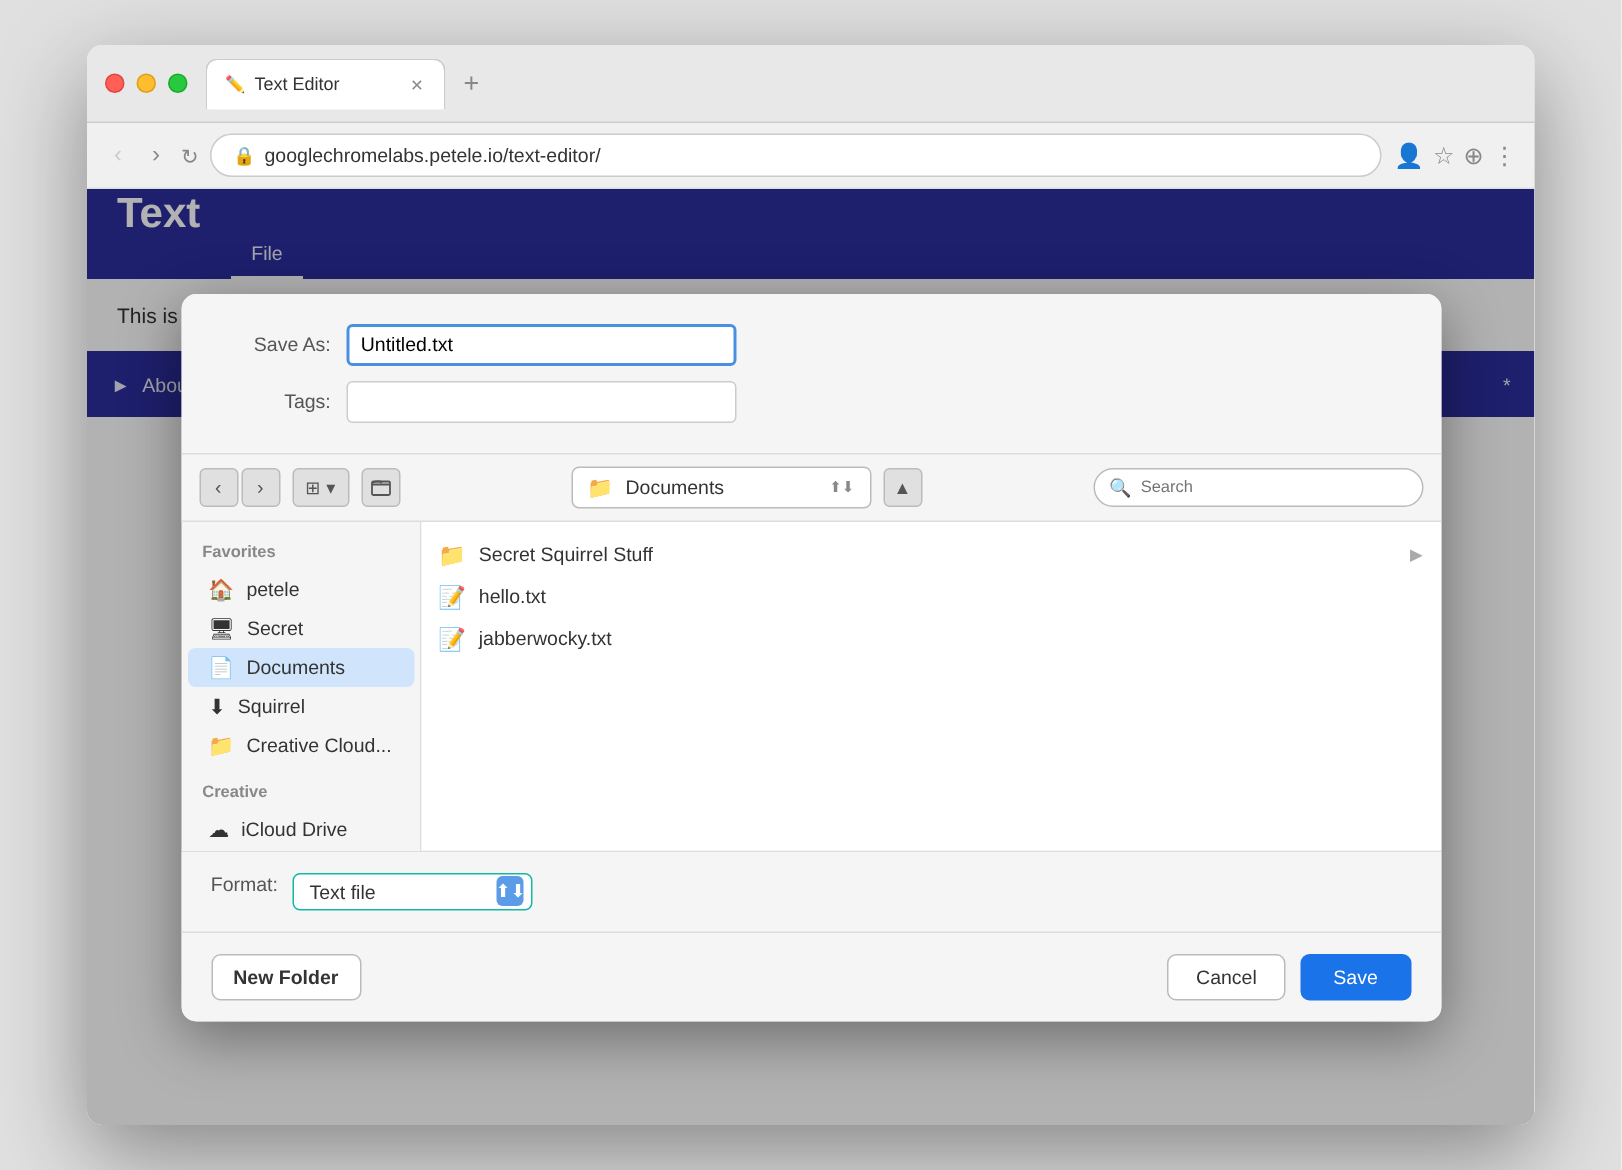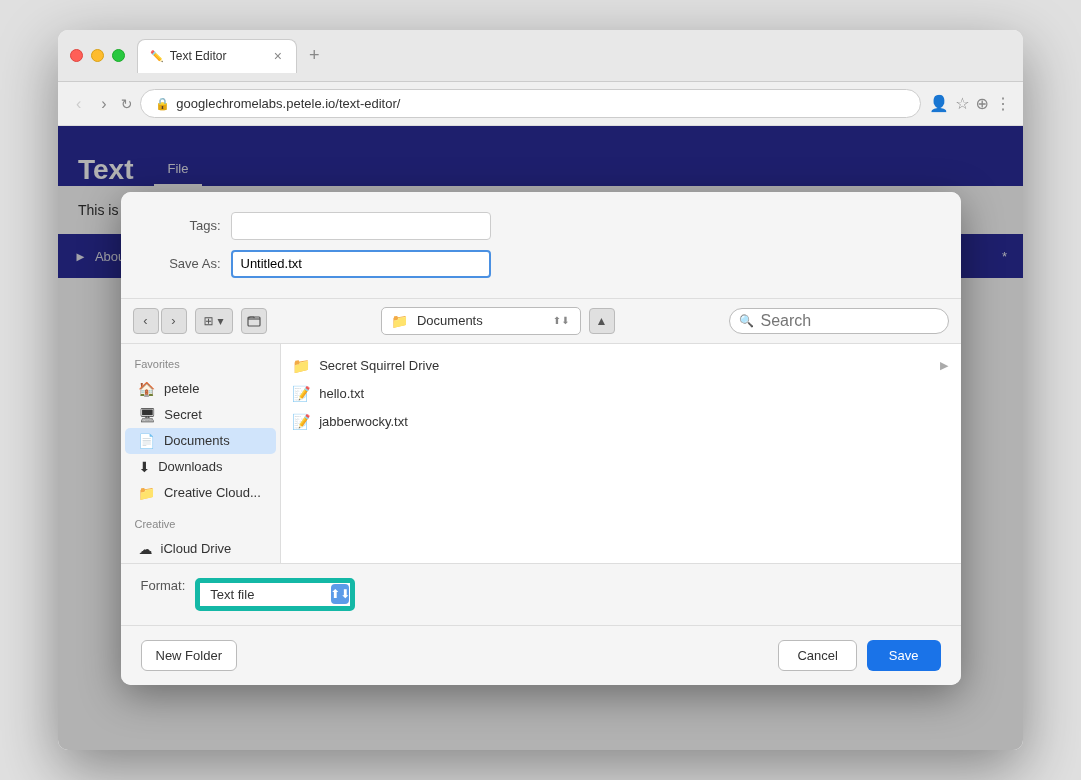--- a/index.html
+++ b/index.html
@@ -152,22 +152,22 @@
     .app-header {
       background: #2b2d9c;
       color: #fff;
       display: flex;
       align-items: stretch;
       height: 60px;
       padding-left: 10px;
     }
     .app-title-block {
       display: flex;
-      align-items: flex-end;
-      padding: 0 20px 0 10px;
+      align-items: flex-start;
+      padding: 0 20px 14px 10px;
     }
     .app-title {
       font-size: 28px;
       font-weight: 700;
       color: #fff;
     }
     .app-menu {
       display: flex;
       align-items: flex-end;
       text-align: center;
@@ -339,21 +339,21 @@
       display: flex;
       align-items: center;
       padding: 0 10px;
       gap: 6px;
       min-width: 220px;
     }
     .search-icon { font-size: 12px; color: #aaa; }
     .search-input {
       border: none;
       background: none;
-      font-size: 16px;
+      font-size: 11px;
       color: #333;
       outline: none;
       width: 140px;
     }
 
     
     .browser-body {
       display: flex;
       height: 220px;
       border-bottom: 1px solid #ddd;
@@ -364,21 +364,21 @@
       width: 160px;
       background: #f5f5f5;
       border-right: 1px solid #ddd;
       padding: 12px 0;
       flex-shrink: 0;
       overflow-y: auto;
     }
     .sidebar-section-label {
       font-size: 11px;
       color: #888;
-      font-weight: 400;
+      font-weight: 700;
       padding: 2px 14px 6px;
       text-transform: none;
     }
     .sidebar-item {
       display: flex;
       align-items: center;
       gap: 8px;
       padding: 5px 14px;
       font-size: 13px;
       color: #333;
@@ -422,21 +422,21 @@
       color: #555;
       margin-right: 10px;
     }
     .format-select-wrapper {
       position: relative;
       display: inline-block;
     }
     .format-select {
       appearance: none;
       background: #fff;
-      border: 5px solid #14b8a6;
+      border: 1px solid #14b8a6;
       border-radius: 5px;
       padding: 4px 30px 4px 10px;
       font-size: 13px;
       color: #333;
       min-width: 160px;
       cursor: pointer;
       outline: none;
     }
     .format-select-arrow {
       position: absolute;
@@ -464,20 +464,21 @@
       background: #f5f5f5;
     }
     .new-folder-btn {
       background: #fff;
       border: 1px solid #bbb;
       border-radius: 6px;
       padding: 7px 14px;
       font-size: 13px;
       color: #333;
       cursor: pointer;
+      font-weight: bold;
     }
     .dialog-actions {
       display: flex;
       gap: 10px;
     }
     .cancel-btn {
       background: #fff;
       border: 1px solid #bbb;
       border-radius: 6px;
       padding: 7px 18px;
@@ -559,26 +560,26 @@
 
     <div class="editor-area">
       <span>This is a n</span>
     </div>
 
     <div class="dialog-overlay">
       <div class="save-dialog">
 
         <div class="dialog-header">
           <div class="dialog-row">
+            <span class="dialog-label">Save As:</span>
+            <input class="dialog-input" type="text" value="Untitled.txt" style="">
+          </div>
+          <div class="dialog-row">
             <span class="dialog-label">Tags:</span>
             <input class="dialog-input-plain" type="text" placeholder="" style="">
-          </div>
-          <div class="dialog-row">
-            <span class="dialog-label">Save As:</span>
-            <input class="dialog-input" type="text" value="Untitled.txt" style="">
           </div>
         </div>
 
         <div class="browser-toolbar">
           <div class="toolbar-nav-group">
             <div class="toolbar-nav-btn">‹</div>
             <div class="toolbar-nav-btn">›</div>
           </div>
           <div class="view-selector">
             <span>⊞</span>
@@ -616,37 +617,37 @@
             <div class="sidebar-item">
               <span class="sidebar-item-icon">🖥</span>
               <span>Secret</span>
             </div>
             <div class="sidebar-item selected">
               <span class="sidebar-item-icon">📄</span>
               <span>Documents</span>
             </div>
             <div class="sidebar-item">
               <span class="sidebar-item-icon">⬇</span>
-              <span>Downloads</span>
+              <span>Squirrel</span>
             </div>
             <div class="sidebar-item">
               <span class="sidebar-item-icon">📁</span>
               <span>Creative Cloud...</span>
             </div>
             <div class="sidebar-section-label" style="margin-top:10px;">Creative</div>
             <div class="sidebar-item">
               <span class="sidebar-item-icon">☁</span>
               <span>iCloud Drive</span>
             </div>
           </div>
 
           <div class="file-list">
             <div class="file-item folder">
               <span class="file-icon folder-icon-color">📁</span>
-              <span>Secret Squirrel Drive</span>
+              <span>Secret Squirrel Stuff</span>
               <span class="file-arrow">▶</span>
             </div>
             <div class="file-item">
               <span class="file-icon">📝</span>
               <span>hello.txt</span>
             </div>
             <div class="file-item">
               <span class="file-icon">📝</span>
               <span>jabberwocky.txt</span>
             </div>

